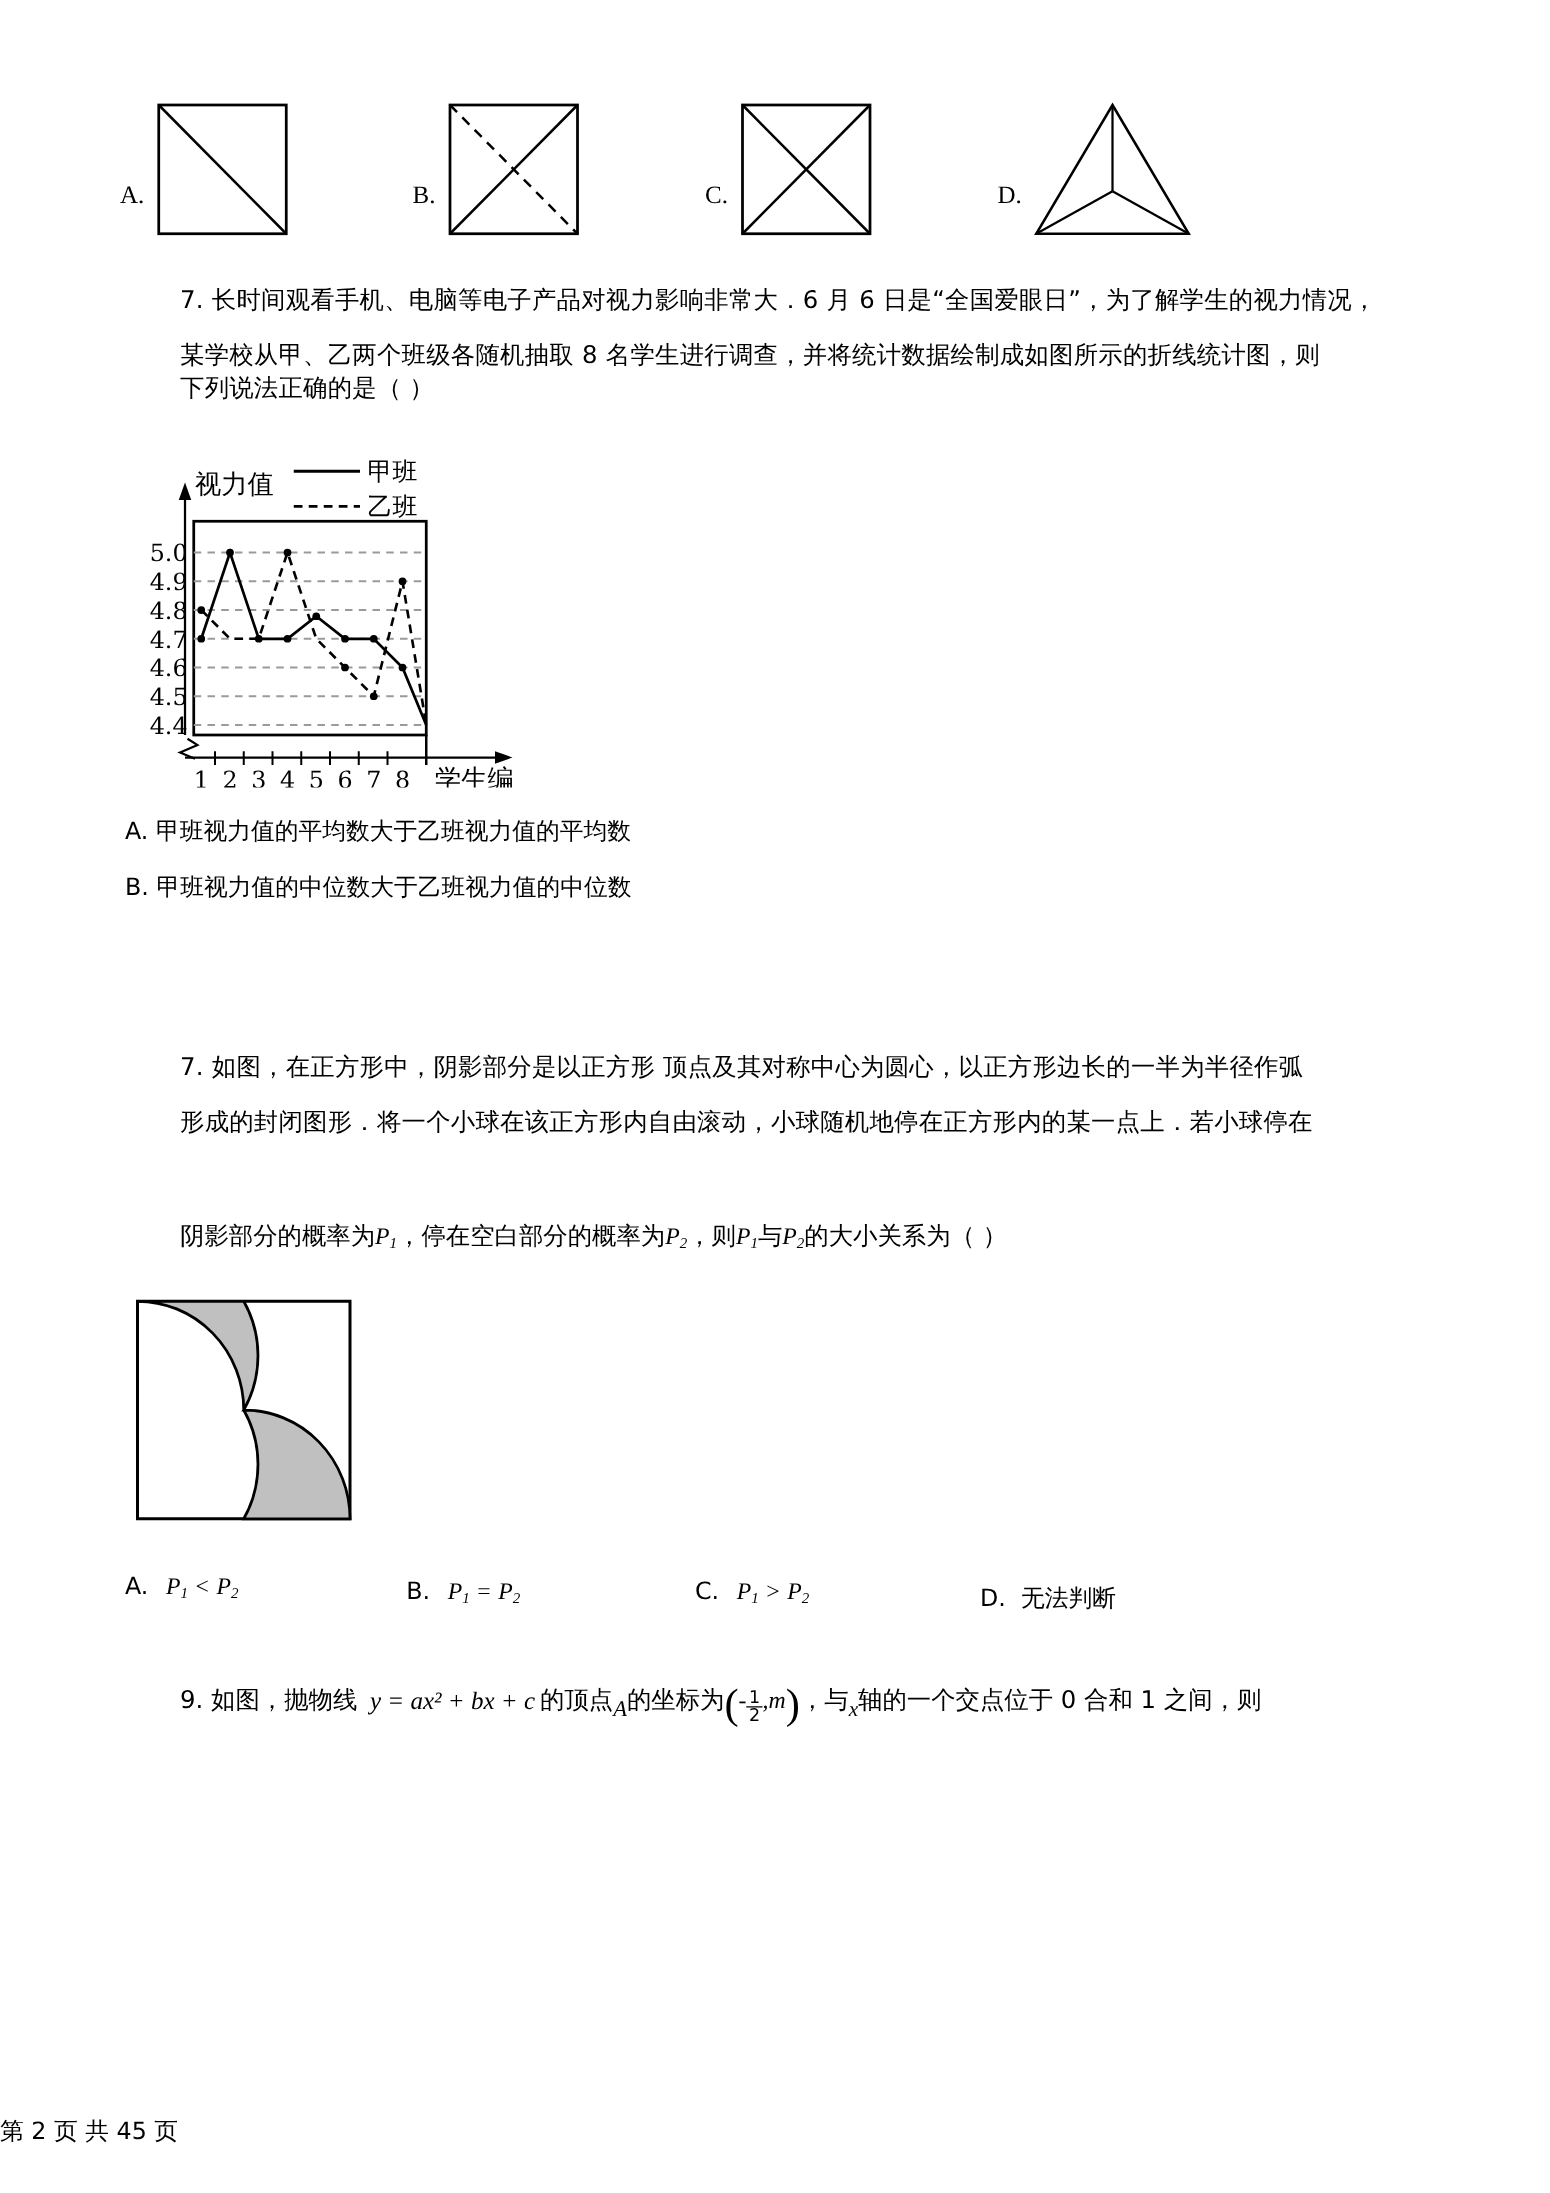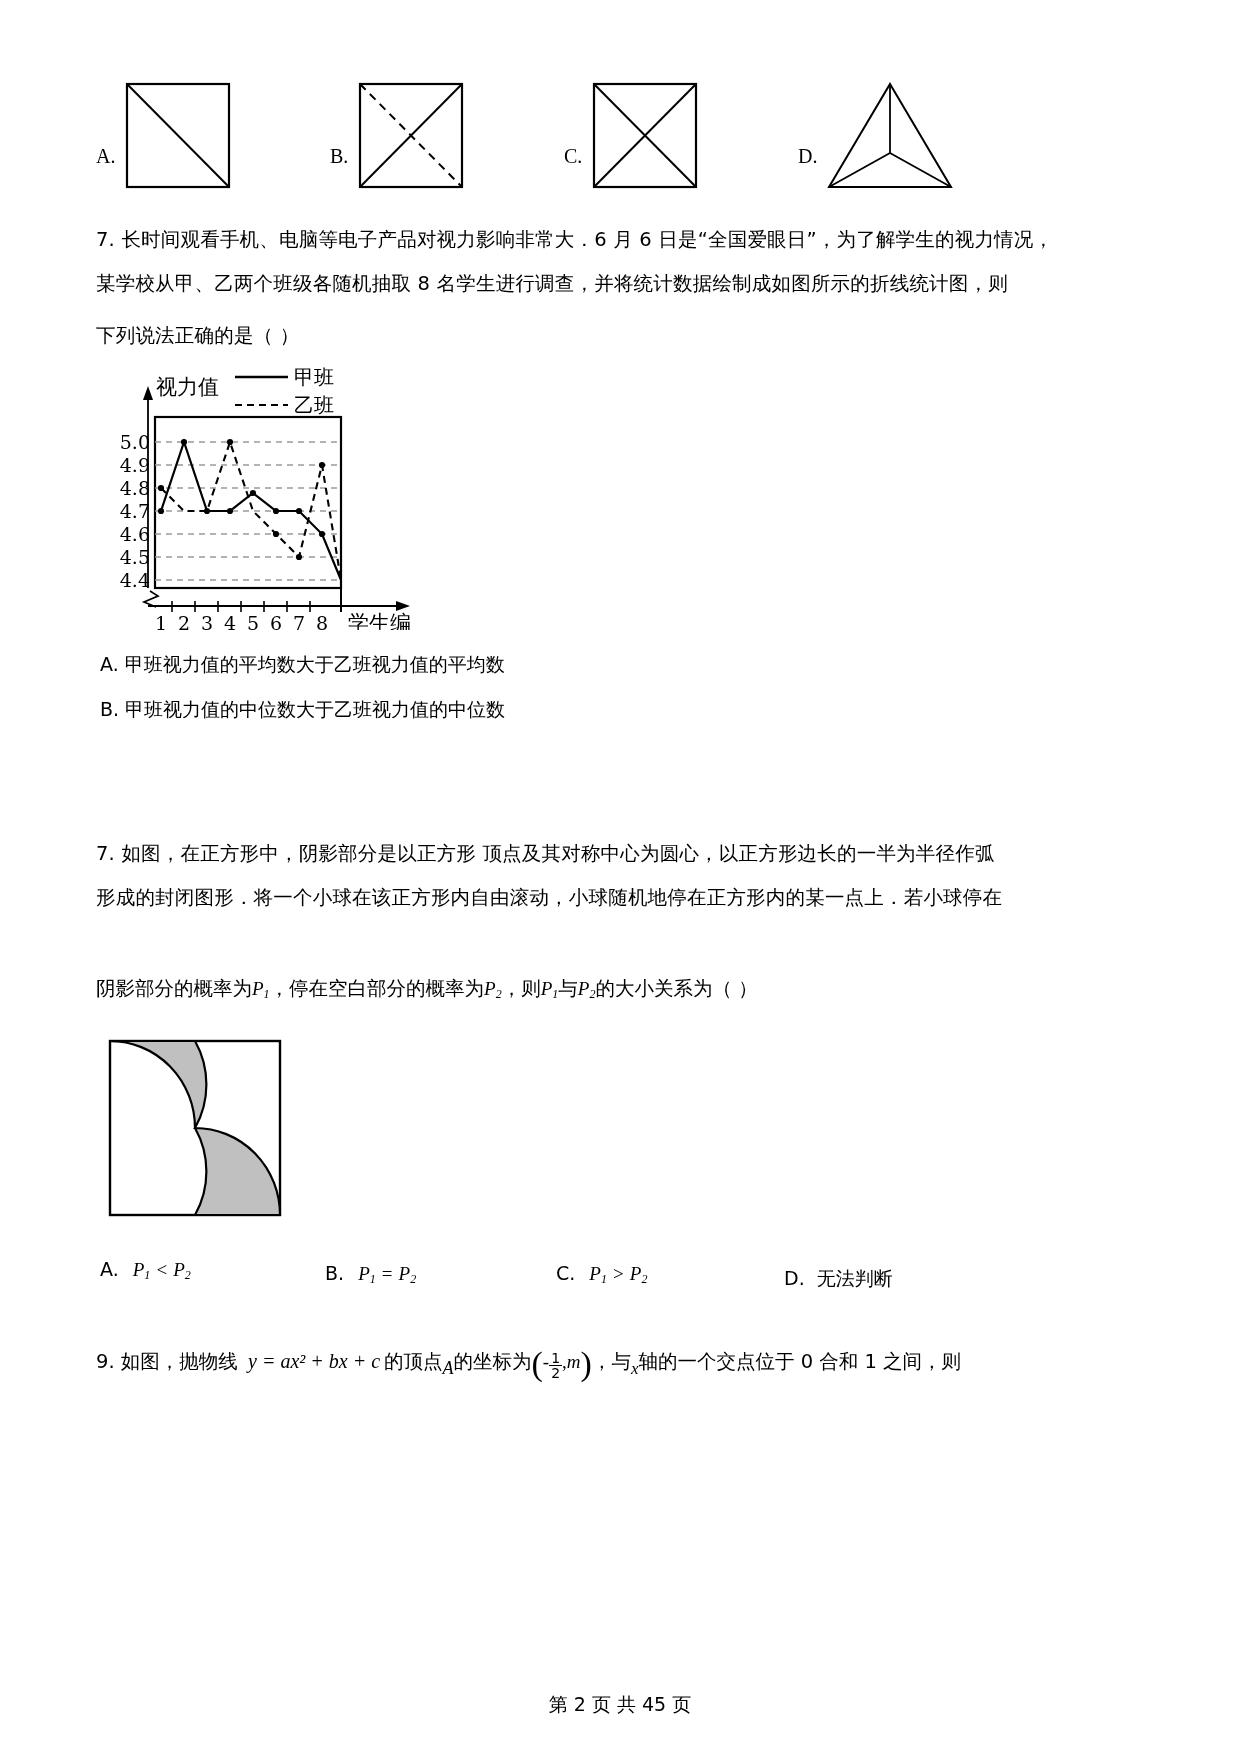--- a/index.html
+++ b/index.html
@@ -28,33 +28,33 @@
   .shape-box { position:relative; }
 
   
   .cn {
     font-family:"DejaVu Sans", sans-serif;
     font-size:19.5px;
     letter-spacing:0.2px;
     color:#000;
     white-space:nowrap;
   }
-  .para { position:absolute; }
+  .para { position:absolute;margin-left:48px; }
   .opt  { position:absolute; font-family:"DejaVu Sans", sans-serif; font-size:19px; white-space:nowrap; }
 
   
   .chart-wrap { position:absolute; left:110px; top:360px; width:340px; height:270px; }
 
   
   .fig8 { position:absolute; left:107px; top:1038px; }
 
   
   .footer {
     position:absolute; left:0; right:0; bottom:36px;
-    text-align:center;
+    text-align:left;
     font-family:"DejaVu Sans", sans-serif;
     font-size:19px;
   }
 
   
   .mi { font-family:"Liberation Serif", serif; font-style:italic; font-size:19px; }
   .sub { font-size:12px; vertical-align:-0.28em; font-style:italic; font-family:"Liberation Serif", serif;}
   .frac { display:inline-block; vertical-align:-0.55em; text-align:center; font-style:normal; }
   .frac .n { display:block; font-size:14px; line-height:1.05; border-bottom:1.2px solid #000; padding:0 2px;}
   .frac .d { display:block; font-size:14px; line-height:1.05; padding:0 2px;}
@@ -107,21 +107,21 @@
           <line x1="65" y1="6" x2="65" y2="75" stroke="#000" stroke-width="1.8"></line>
           <line x1="65" y1="75" x2="4" y2="109" stroke="#000" stroke-width="1.8"></line>
           <line x1="65" y1="75" x2="126" y2="109" stroke="#000" stroke-width="1.8"></line>
         </svg>
       </span>
     </div>
   </div>
 
   <div class="para cn" style="left:96px; top:226px;">7. 长时间观看手机、电脑等电子产品对视力影响非常大．6 月 6 日是“全国爱眼日”，为了解学生的视力情况，</div>
   <div class="para cn" style="left:96px; top:270px;">某学校从甲、乙两个班级各随机抽取 8 名学生进行调查，并将统计数据绘制成如图所示的折线统计图，则</div>
-  <div class="para cn" style="left:96px; top:322px;">下列说法正确的是（    ）</div>
+  <div class="para cn" style="left:96px; top:297px;">下列说法正确的是（    ）</div>
 
   <div class="chart-wrap">
     <svg width="340" height="270" viewBox="0 0 340 270">
 
       <g>
         <line x1="125" y1="17" x2="178" y2="17" stroke="#000" stroke-width="2.4"></line>
         <text x="184" y="24" font-family="DejaVu Sans, sans-serif" font-size="20">甲班</text>
         <line x1="125" y1="45" x2="178" y2="45" stroke="#000" stroke-width="2.2" stroke-dasharray="7,5"></line>
         <text x="184" y="52" font-family="DejaVu Sans, sans-serif" font-size="20">乙班</text>
       </g>

